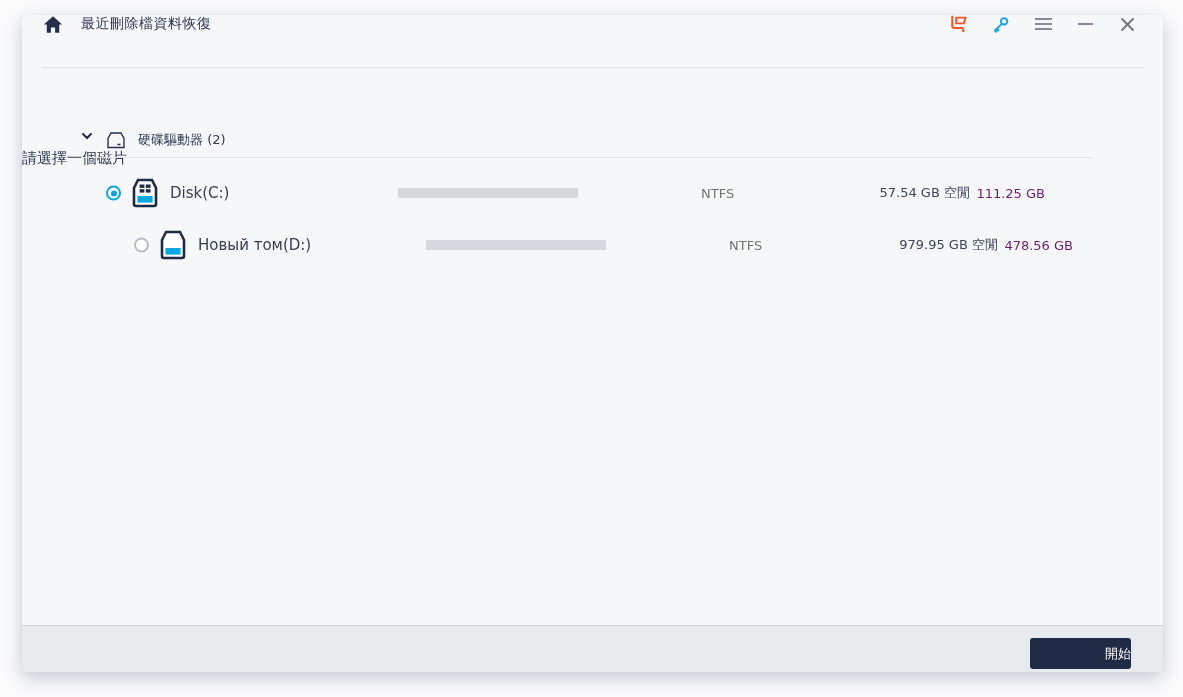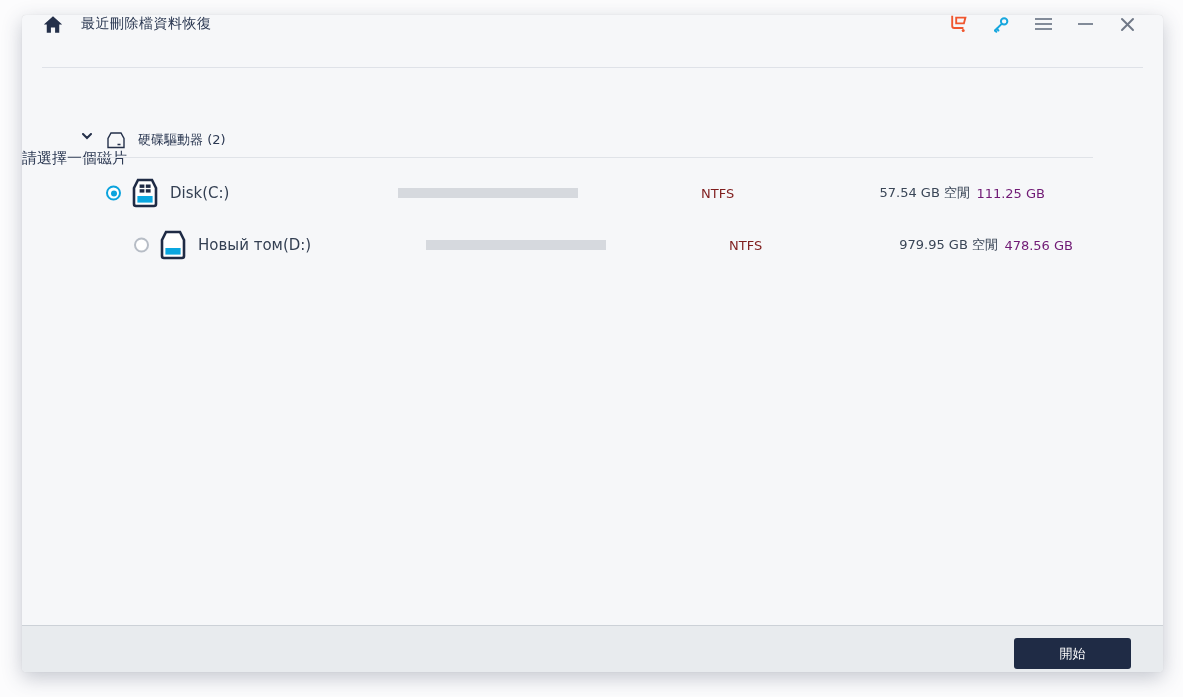--- a/index.html
+++ b/index.html
@@ -47,30 +47,30 @@
   .radio.on::after { content:""; position:absolute; left:2.5px; top:2.5px; width:6px; height:6px; border-radius:50%; background:#0ba3dd; }
   .radio.off { border:2px solid #b7bdc6; }
 
   .disk-icon { position:absolute; left:110px; top:50%; transform:translateY(-50%); width:26px; height:30px; }
   .disk-name { position:absolute; left:148px; top:50%; transform:translateY(-50%); font-size:15px; color:#333f52; }
 
   .usage-bar { position:absolute; left:376px; top:50%; transform:translateY(-50%);
                width:180px; height:10px; background:#d6d9de; overflow:hidden; }
   .usage-fill { height:100%; background:#02a7e3; }
 
-  .fs-label  { position:absolute; left:679px; top:50%; transform:translateY(-50%); font-size:13px; color:#7f1d1d; }
+  .fs-label  { position:absolute; left:679px; top:50%; transform:translateY(-50%); font-size:13px; color:#737373; }
   .free-label{ position:absolute; right:193px; top:50%; transform:translateY(-50%); font-size:13px; color:#3a4657; white-space:nowrap; }
   .total-label{ position:absolute; right:118px; top:50%; transform:translateY(-50%); font-size:13px; color:#701a75; white-space:nowrap; }
 
   
   .footer { position:absolute; left:0; right:0; bottom:0; height:47px;
             background:#e8ebee; border-top:1px solid #ccd1d7; }
-  .start-btn { position:absolute; right:32px; top:12px; width:117px; height:31px;
+  .start-btn { position:absolute; right:32px; top:12px; width:101px; height:31px;
                background:#1f2b45; color:#fff; font-size:13px; border:none; border-radius:3px;
-               cursor:pointer; font-family:inherit; }
+               cursor:pointer; font-family:inherit;text-align:right; }
 </style>
 </head>
 <body>
 
 <div class="window">
 
   <div class="titlebar">
     <div class="home-btn">
       <span>
         <svg width="20" height="19" viewBox="0 0 24 22">

